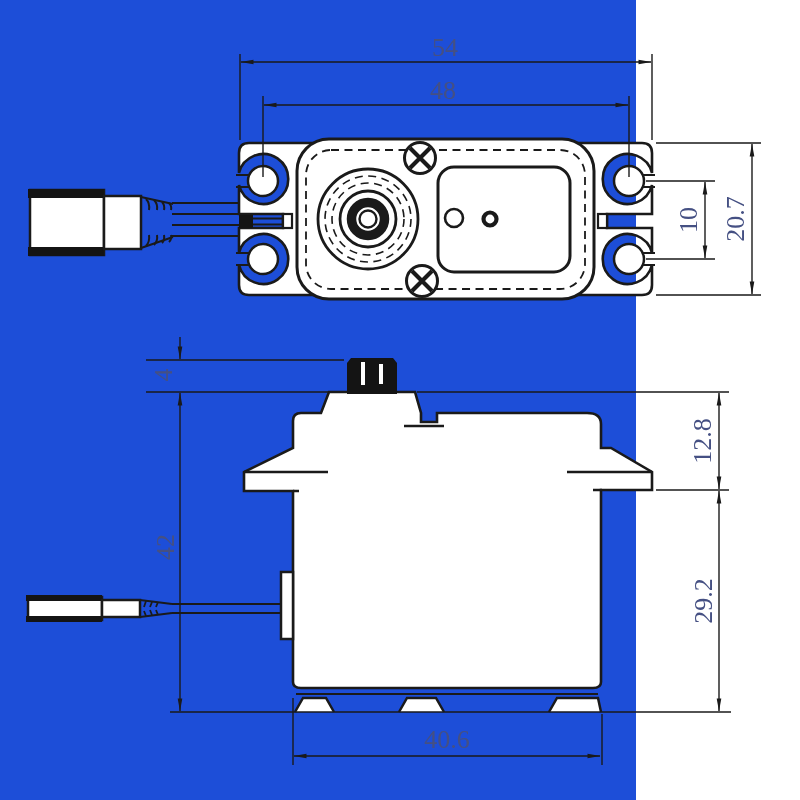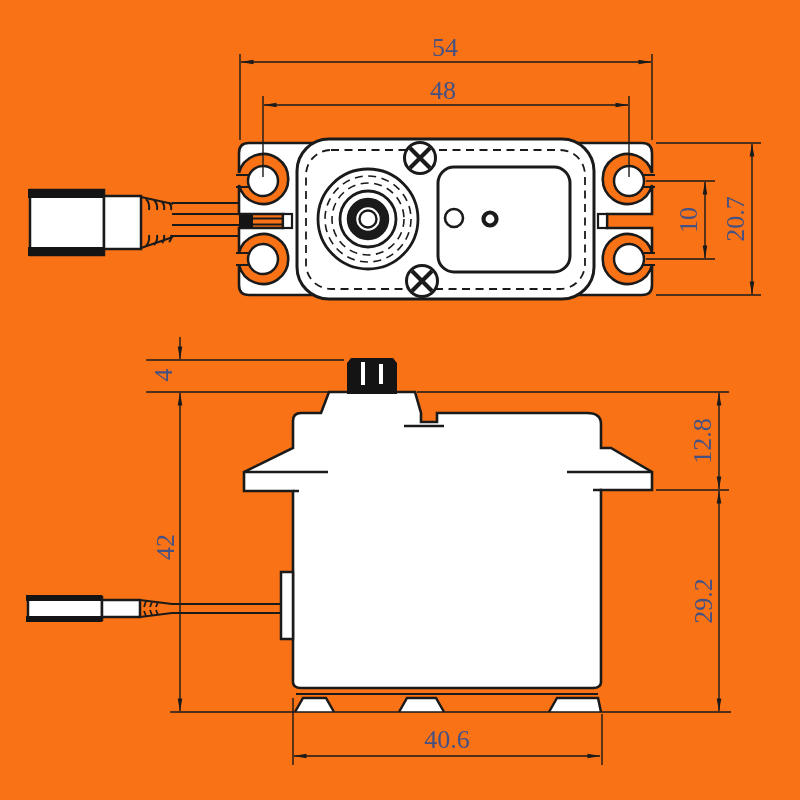--- a/index.html
+++ b/index.html
@@ -1,16 +1,16 @@
 <!DOCTYPE html>
 <html><head>
 <meta charset="utf-8">
 <style>
   html,body{margin:0;padding:0;background:#ffffff;}
-  .stage{width:800px;height:800px;background:#f97316;position:relative;font-family:"Liberation Serif", serif;}
+  .stage{width:636px;height:800px;background:#1d4ed8;position:relative;font-family:"Liberation Serif", serif;}
   svg{display:block;}
   .ln{stroke:#1a1a1a;fill:none;}
   .fillw{fill:#ffffff;stroke:#1a1a1a;}
   .blk{fill:#141414;stroke:none;}
   .dash{stroke:#1a1a1a;fill:none;stroke-dasharray:8 5.5;}
   .dim{stroke:#1a1a1a;stroke-width:1.4;fill:none;}
   .dimtxt{fill:#455083;font-size:26px;font-family:"Liberation Serif", serif;}
 </style>
 </head>
 <body>

